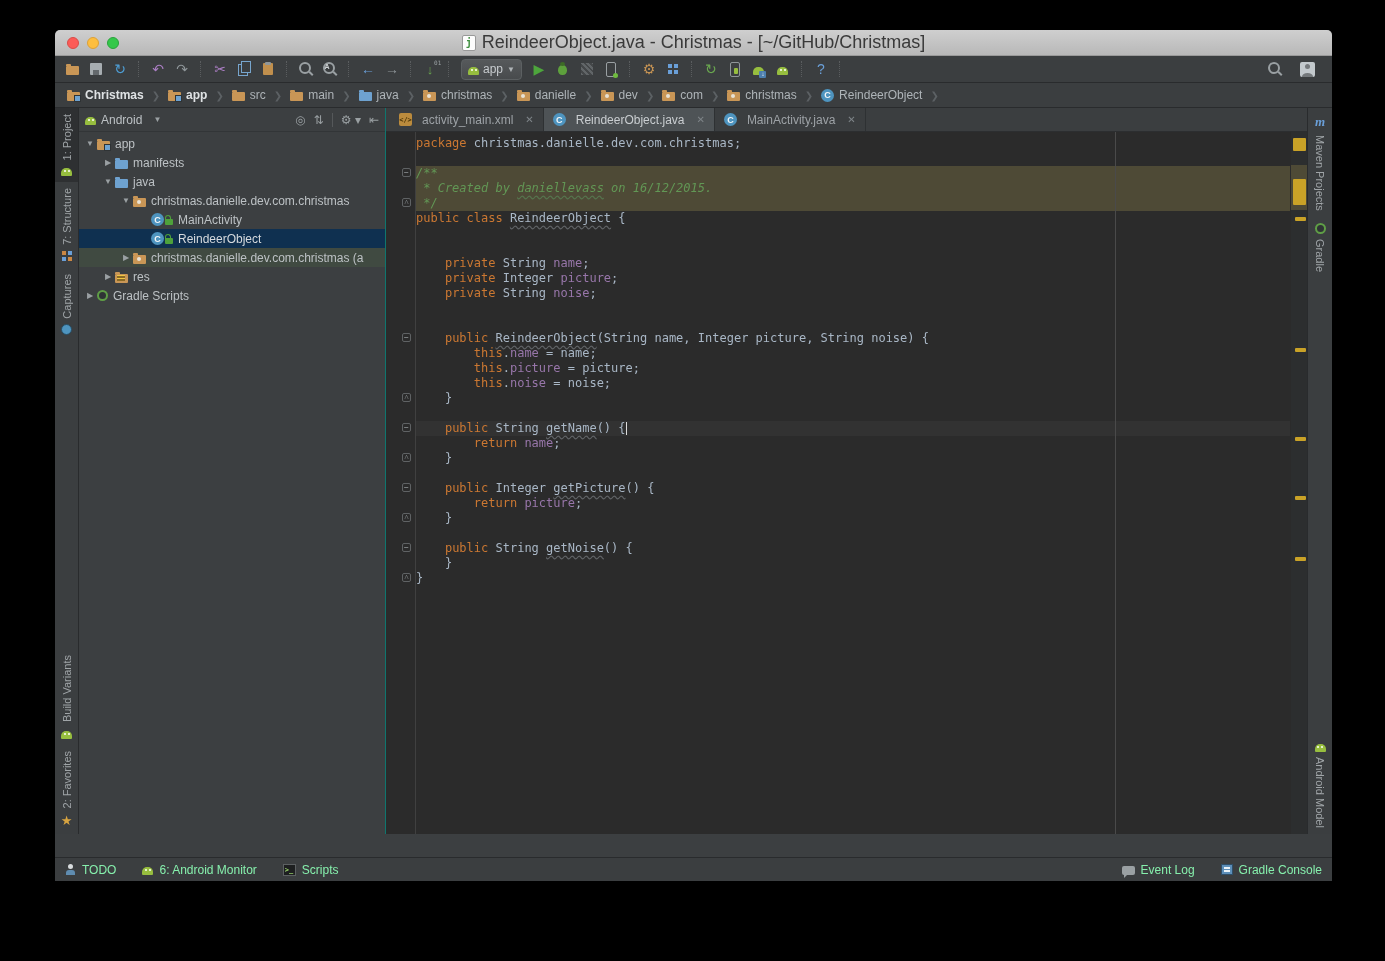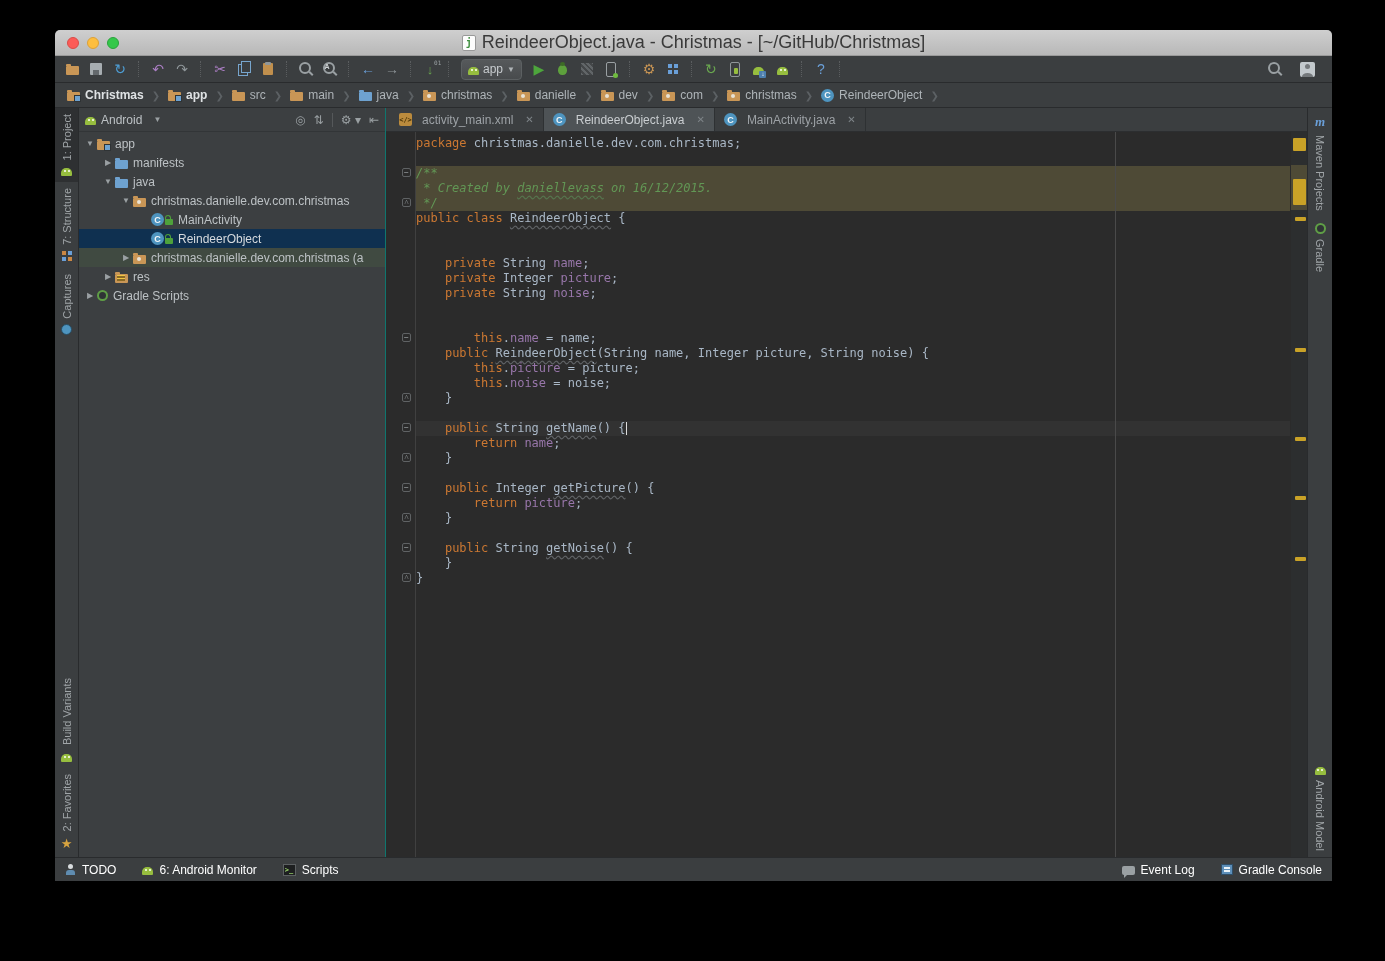--- a/index.html
+++ b/index.html
@@ -142,21 +142,21 @@
   .tk-cmt{color:#629755;font-style:italic;}
   .tk-dec{color:#a9b7c6;text-decoration:underline;text-decoration-style:wavy;text-decoration-color:#606366;text-underline-offset:3px;}
   .tk-cmtdec{color:#629755;font-style:italic;text-decoration:underline;text-decoration-style:wavy;text-decoration-color:#55754d;text-underline-offset:3px;}
   .caret-bar{display:inline-block;width:1px;height:13px;background:#dcdcdc;vertical-align:text-bottom;}
   .margin-line{position:absolute;top:0;bottom:0;width:1px;background:#4a4a4a;z-index:3;}
   .stripe{position:absolute;right:0;top:0;bottom:0;width:16px;background:#2c2e2f;z-index:4;}
   .stripe .region{position:absolute;left:0;right:0;background:#4e4a36;}
   .stripe .mk{position:absolute;background:#c9a227;border-radius:1px;}
 
   
-  .btmbar{height:23px;flex:none;background:#3b3e40;border-top:1px solid #292b2d;display:flex;align-items:center;padding:0 10px;font-size:12px;color:#ffffff;}
+  .btmbar{height:23px;flex:none;background:#3b3e40;border-top:1px solid #292b2d;display:flex;align-items:center;padding:0 10px;font-size:12px;color:#86efac;margin-top:23px;}
   .btm-item{display:flex;align-items:center;gap:6px;margin-right:26px;}
   .btm-right{margin-left:auto;display:flex;align-items:flex-end;gap:0;}
   .btm-right .btm-item{margin-right:0;margin-left:26px;}
   .statusbar{height:19px;flex:none;background:#3b3e40;display:flex;align-items:center;padding:0 8px;font-size:11px;color:#8a8f92;gap:14px;}
   .status-right{margin-left:auto;display:flex;align-items:center;gap:14px;}
   .dim{color:#686d70;}
   .updn{font-size:9px;color:#777c7f;}
 </style>
 </head>
 <body>
@@ -477,22 +477,22 @@
               <div class="code-line hl"><span class="tk-cmt"> * Created by </span><span class="tk-cmtdec">daniellevass</span><span class="tk-cmt"> on 16/12/2015.</span></div>
               <div class="code-line hl"><span class="tk-cmt"> */</span></div>
               <div class="code-line"><span class="tk-kw">public class </span><span class="tk-dec">ReindeerObject</span><span class="tk-pln"> {</span></div>
               <div class="code-line"></div>
               <div class="code-line"></div>
               <div class="code-line"><span class="tk-pln">    </span><span class="tk-kw">private</span><span class="tk-pln"> String </span><span class="tk-fld">name</span><span class="tk-pln">;</span></div>
               <div class="code-line"><span class="tk-pln">    </span><span class="tk-kw">private</span><span class="tk-pln"> Integer </span><span class="tk-fld">picture</span><span class="tk-pln">;</span></div>
               <div class="code-line"><span class="tk-pln">    </span><span class="tk-kw">private</span><span class="tk-pln"> String </span><span class="tk-fld">noise</span><span class="tk-pln">;</span></div>
               <div class="code-line"></div>
               <div class="code-line"></div>
+              <div class="code-line"><span class="tk-pln">    </span><span class="tk-kw">public </span><span class="tk-dec">ReindeerObject</span><span class="tk-pln">(String name, Integer picture, String noise) {</span></div>
               <div class="code-line"><span class="tk-pln">        </span><span class="tk-kw">this</span><span class="tk-pln">.</span><span class="tk-fld">name</span><span class="tk-pln"> = name;</span></div>
-              <div class="code-line"><span class="tk-pln">    </span><span class="tk-kw">public </span><span class="tk-dec">ReindeerObject</span><span class="tk-pln">(String name, Integer picture, String noise) {</span></div>
               <div class="code-line"><span class="tk-pln">        </span><span class="tk-kw">this</span><span class="tk-pln">.</span><span class="tk-fld">picture</span><span class="tk-pln"> = picture;</span></div>
               <div class="code-line"><span class="tk-pln">        </span><span class="tk-kw">this</span><span class="tk-pln">.</span><span class="tk-fld">noise</span><span class="tk-pln"> = noise;</span></div>
               <div class="code-line"><span class="tk-pln">    }</span></div>
               <div class="code-line"></div>
               <div class="code-line caret-line"><span class="tk-pln">    </span><span class="tk-kw">public</span><span class="tk-pln"> String </span><span class="tk-dec">getName</span><span class="tk-pln">() {</span><span class="caret-bar"></span></div>
               <div class="code-line"><span class="tk-pln">        </span><span class="tk-kw">return</span><span class="tk-pln"> </span><span class="tk-fld">name</span><span class="tk-pln">;</span></div>
               <div class="code-line"><span class="tk-pln">    }</span></div>
               <div class="code-line"></div>
               <div class="code-line"><span class="tk-pln">    </span><span class="tk-kw">public</span><span class="tk-pln"> Integer </span><span class="tk-dec">getPicture</span><span class="tk-pln">() {</span></div>
               <div class="code-line"><span class="tk-pln">        </span><span class="tk-kw">return</span><span class="tk-pln"> </span><span class="tk-fld">picture</span><span class="tk-pln">;</span></div>

